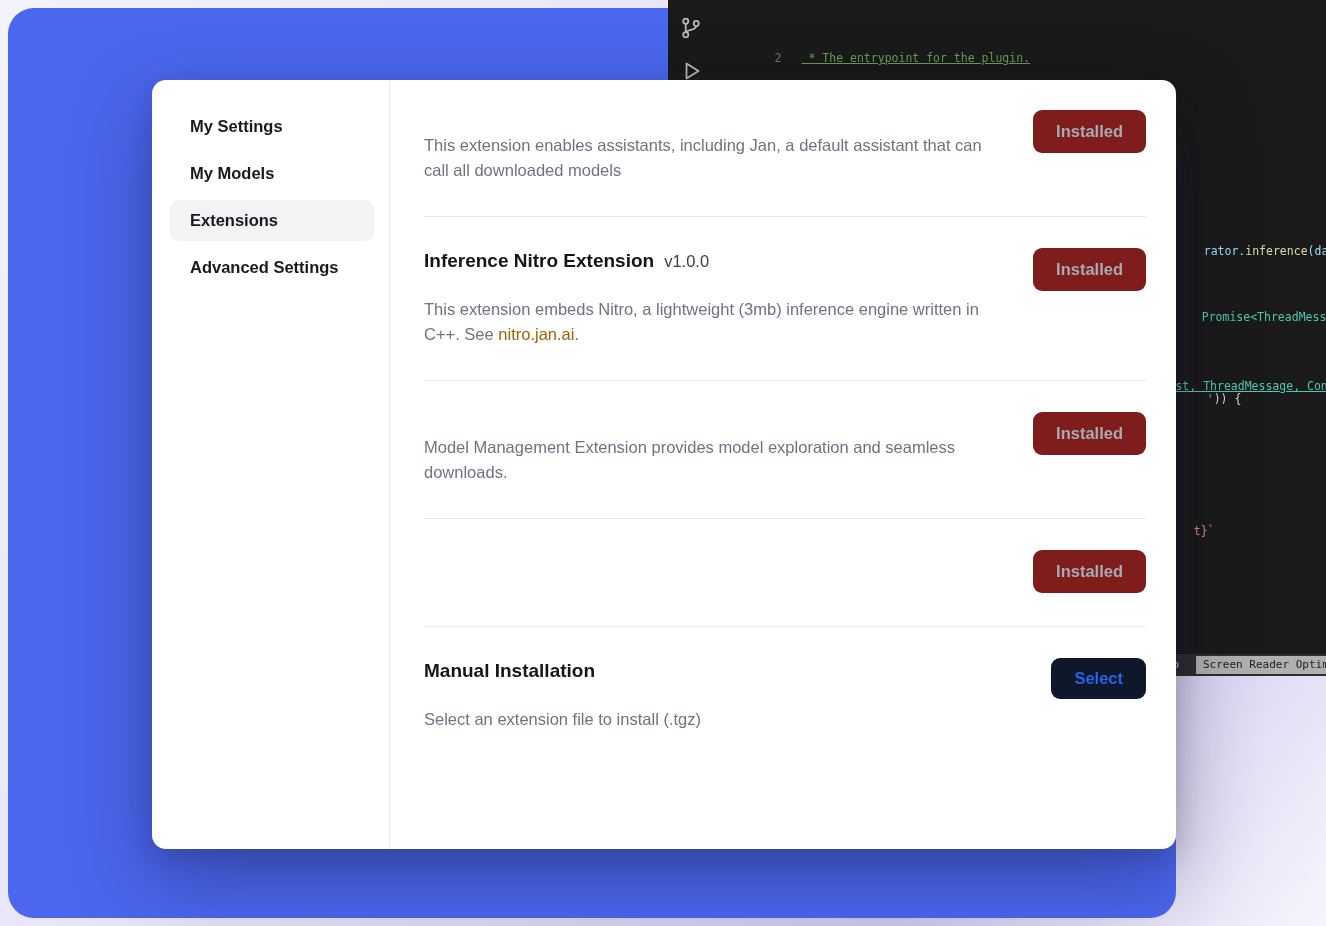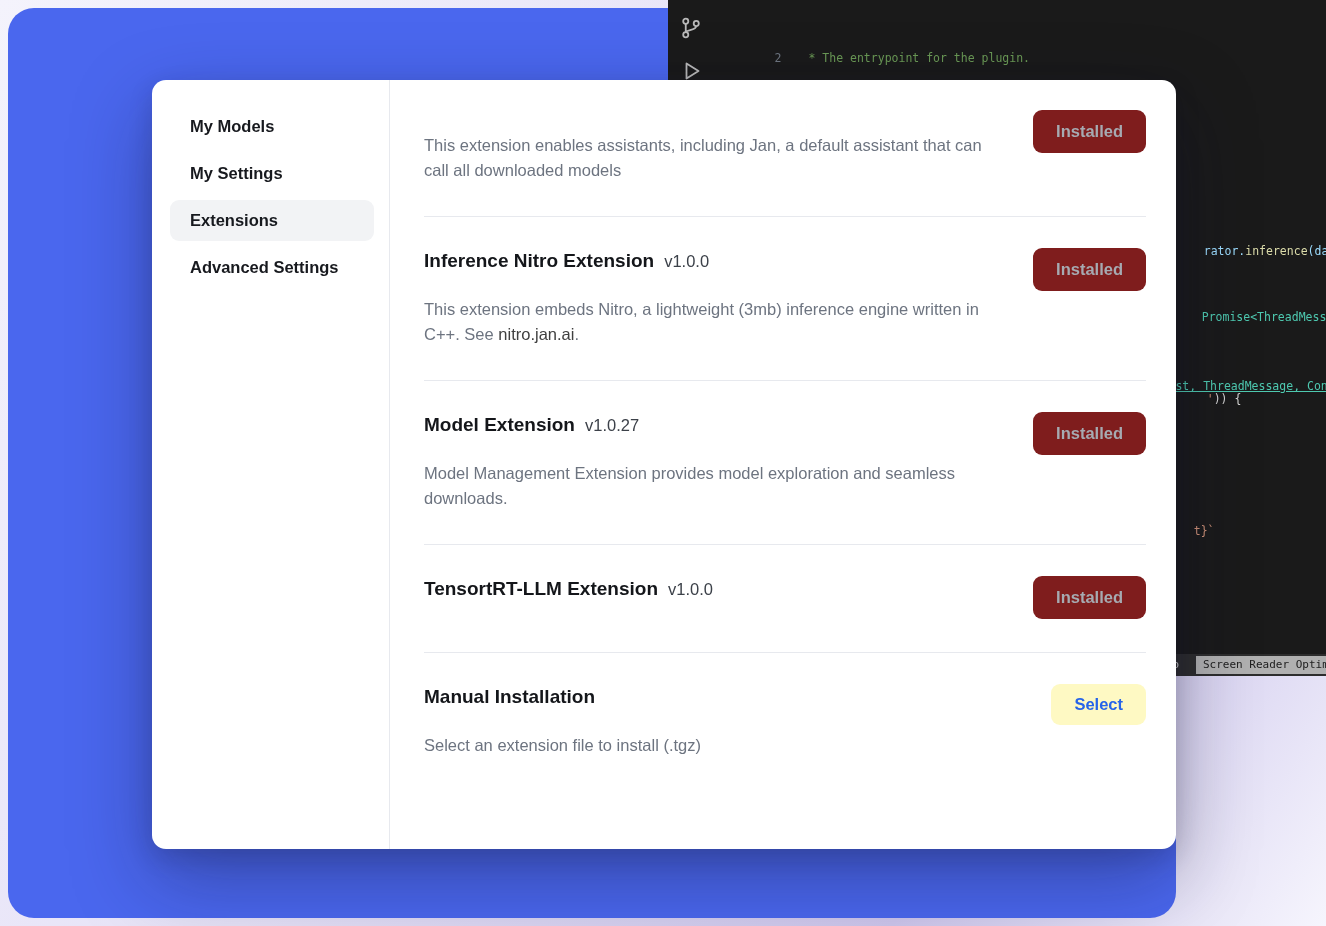--- a/index.html
+++ b/index.html
@@ -30,21 +30,21 @@
     font-family: "DejaVu Sans Mono", monospace;
   }
   .activity-bar { position: absolute; left: 0; top: 0; width: 48px; height: 100%; }
   .ab-icon { position: absolute; left: 11px; width: 24px; height: 24px; color: #b9b9b9; cursor: pointer; }
   .ab-icon.branch { top: 16px; }
   .ab-icon.run { top: 59px; }
 
   .code-area { position: absolute; left: 56px; top: 1px; font-size: 11.5px; line-height: 16.4px; color: #d4d4d4; white-space: pre; }
   .code-line span { white-space: pre; }
   .ln { display: inline-block; width: 16px; text-align: right; margin-right: 20px; color: #6e7681; }
-  .tok-comment { color: #6a9955; }
+  .tok-comment { color: #6a9955; text-decoration: underline; }
   .tok-keyword { color: #c586c0; }
   .tok-plain { color: #d4d4d4; }
   .tok-import-names { color: #4ec9b0; text-decoration: underline; }
   .tok-type { color: #4ec9b0; }
   .tok-fn { color: #dcdcaa; }
   .tok-var { color: #9cdcfe; }
   .tok-string { color: #ce9178; }
 
   .code-frag { position: absolute; font-size: 11.5px; white-space: pre; }
 
@@ -89,29 +89,29 @@
     display: flex; justify-content: space-between; align-items: flex-start;
     padding: 31px 0 33px;
     border-bottom: 1px solid #e7e9ee;
   }
   .ext-row.first { padding-top: 6px; }
   .ext-row.last { border-bottom: none; padding-bottom: 0; }
   .ext-text { max-width: 578px; }
   .ext-title { font-size: 19px; font-weight: 700; color: #14161a; line-height: 26px; }
   .ext-version { font-size: 16.5px; color: #3c4149; margin-left: 10px; font-weight: 400; }
   .ext-desc { margin-top: 23px; font-size: 16.5px; line-height: 25px; color: #6d7480; }
-  .link { color: #404040; cursor: pointer; }
+  .link { color: #a16207; cursor: pointer; }
 
   .btn {
     border: none; border-radius: 9px; flex-shrink: 0;
     font-family: inherit; font-size: 16.5px; font-weight: 600;
     cursor: pointer;
   }
   .btn-installed { background: #7f1d1d; color: #a6aab1; padding: 12px 23px; }
-  .btn-select { background: #fef9c3; color: #2664e9; padding: 11px 23px; }
+  .btn-select { background: #0f172a; color: #2664e9; padding: 11px 23px; }
 </style>
 </head>
 <body>
 
 <div class="jan-window"></div>
 
 <div class="editor-window">
   <div class="activity-bar">
     <svg class="ab-icon branch" viewBox="0 0 16 16" fill="none" stroke="currentColor" stroke-width="1.2">
       <circle cx="4.5" cy="3.5" r="1.7"></circle>
@@ -157,22 +157,22 @@
 
   <div class="status-bar">
     <span class="status-lang">go</span>
     <span class="status-badge">Screen Reader Optimize</span>
   </div>
 </div>
 
 <div class="modal">
 
   <div class="sidebar">
+    <div class="side-item">My Settings</div>
     <div class="side-item">My Models</div>
-    <div class="side-item">My Settings</div>
     <div class="side-item active">Extensions</div>
     <div class="side-item">Advanced Settings</div>
   </div>
 
   <div class="content">
 
     <div class="ext-row first">
       <div class="ext-text">
         <p class="ext-desc">This extension enables assistants, including Jan, a default assistant that can call all downloaded models</p>
       </div>
@@ -182,29 +182,27 @@
     <div class="ext-row">
       <div class="ext-text">
         <h3 class="ext-title"><span>Inference Nitro Extension</span><span class="ext-version">v1.0.0</span></h3>
         <p class="ext-desc"><span>This extension embeds Nitro, a lightweight (3mb) inference engine written in C++. See </span><span class="link">nitro.jan.ai</span><span>.</span></p>
       </div>
       <button class="btn btn-installed">Installed</button>
     </div>
 
     <div class="ext-row">
       <div class="ext-text">
-        <h3 class="ext-title"><span>Model Extension</span><span class="ext-version">v1.0.27</span></h3>
         <p class="ext-desc">Model Management Extension provides model exploration and seamless downloads.</p>
       </div>
       <button class="btn btn-installed">Installed</button>
     </div>
 
     <div class="ext-row">
       <div class="ext-text">
-        <h3 class="ext-title"><span>TensortRT-LLM Extension</span><span class="ext-version">v1.0.0</span></h3>
       </div>
       <button class="btn btn-installed">Installed</button>
     </div>
 
     <div class="ext-row last">
       <div class="ext-text">
         <h3 class="ext-title">Manual Installation</h3>
         <p class="ext-desc">Select an extension file to install (.tgz)</p>
       </div>
       <button class="btn btn-select">Select</button>

